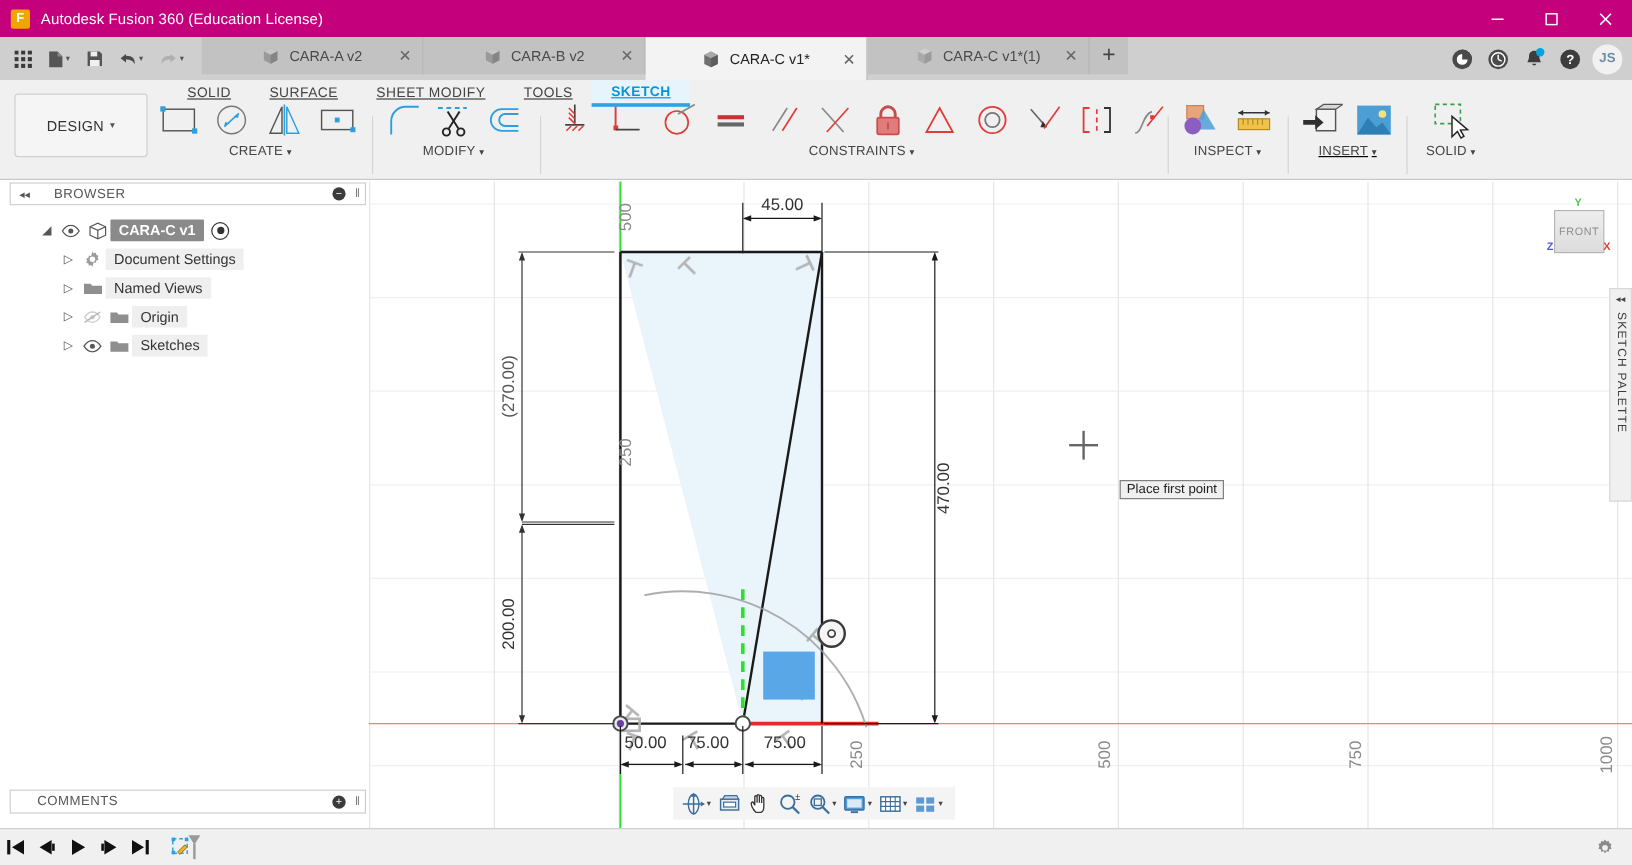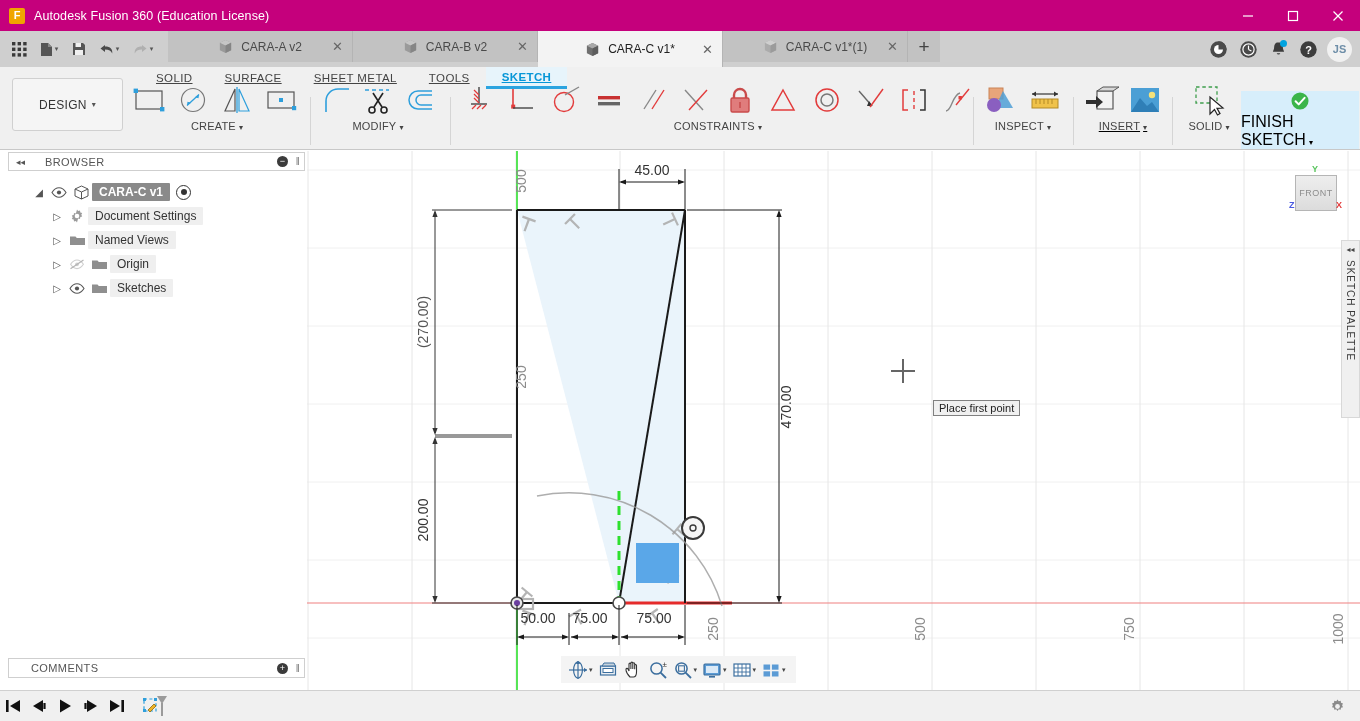--- a/index.html
+++ b/index.html
@@ -323,21 +323,21 @@
   <div class="ribbon">
 
     <div class="wsbtn">
       <span>DESIGN</span>
       <span class="caret" style="font-size:8px;margin-left:5px;">▾</span>
     </div>
 
     <div class="rib-tabs">
       <div class="rtab">SOLID</div>
       <div class="rtab">SURFACE</div>
-      <div class="rtab">SHEET METAL</div>
+      <div class="rtab">SHEET MODIFY</div>
       <div class="rtab">TOOLS</div>
       <div class="rtab active">SKETCH</div>
     </div>
 
     <div class="panel" style="left:128px;width:178px;">
       <div class="icons">
         <div class="picon">
           <svg width="34" height="30" viewBox="0 0 34 30">
               <rect x="4" y="6" width="26" height="18" fill="none" stroke="#555" stroke-width="1.2"></rect>
               <rect x="1.6" y="3.6" width="4.4" height="4.4" fill="#2e9fdc"></rect>
@@ -558,29 +558,20 @@
               <rect x="7" y="3" width="21" height="16" fill="none" stroke="#3f9e4d" stroke-width="1.3" stroke-dasharray="3.5 2.8"></rect>
               <path d="M21 13 L21 30 L25.5 25.5 L28.5 31 L31 29.6 L28 24.4 L34 24z" fill="#fff" stroke="#222" stroke-width="1.2"></path>
             </svg>
         </div>
       </div>
       <div class="plabel">
         <span>SOLID</span><span style="margin-left:3px;font-size:8px;">▾</span>
       </div>
     </div>
 
-    <div class="finish" style="left:1241px;">
-      <svg width="34" height="34" viewBox="0 0 34 34">
-        <circle cx="17" cy="17" r="14.5" fill="#3bb54a"></circle>
-        <path d="M9.5 17.5 L14.8 22.8 L24.8 11.6" fill="none" stroke="#fff" stroke-width="3.4" stroke-linecap="round" stroke-linejoin="round"></path>
-      </svg>
-      <div class="plabel" style="margin-top:2px;">
-        <span>FINISH SKETCH</span><span style="margin-left:3px;font-size:8px;">▾</span>
-      </div>
-    </div>
   </div>
 
   <div class="leftfill"></div>
 
   <div class="browser">
     <span class="bcollapse">◂◂</span>
     <span class="bhead">BROWSER</span>
     <span class="bminus">−</span>
     <span class="bgrip">‖</span>
   </div>

